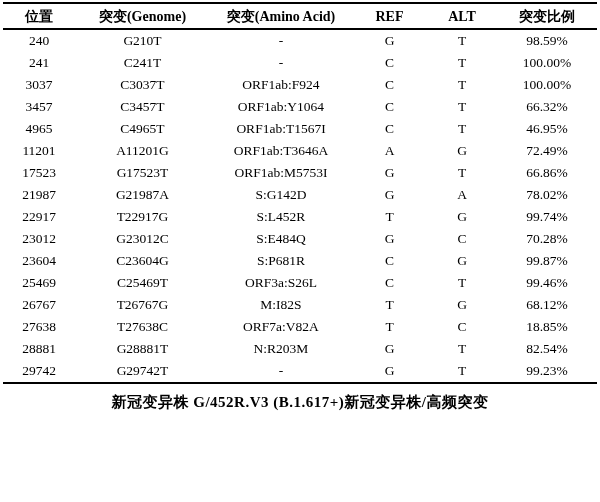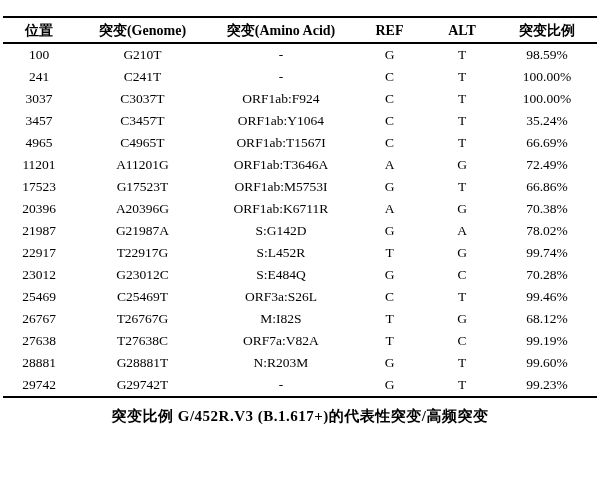--- a/index.html
+++ b/index.html
@@ -11,21 +11,21 @@
     width: 600px;
     height: 502px;
     overflow: hidden;
     color: #000;
     font-family: "Liberation Serif", "DejaVu Serif", serif;
   }
   .page {
     width: 600px;
     height: 502px;
     box-sizing: border-box;
-    padding-top: 16px;
+    padding-top: 2px;
   }
   table.mut-table {
     width: 594px;
     margin: 0 3px;
     border-collapse: collapse;
     border-top: 2.5px solid #000;
     border-bottom: 2.5px solid #000;
     table-layout: fixed;
   }
   table.mut-table col.c-pos    { width: 72px; }
@@ -76,21 +76,21 @@
           <th>位置</th>
           <th>突变(Genome)</th>
           <th>突变(Amino Acid)</th>
           <th>REF</th>
           <th>ALT</th>
           <th>突变比例</th>
         </tr>
     </thead>
     <tbody>
         <tr>
-          <td>100</td>
+          <td>240</td>
           <td>G210T</td>
           <td>-</td>
           <td>G</td>
           <td>T</td>
           <td>98.59%</td>
         </tr>
         <tr>
           <td>241</td>
           <td>C241T</td>
           <td>-</td>
@@ -105,55 +105,47 @@
           <td>C</td>
           <td>T</td>
           <td>100.00%</td>
         </tr>
         <tr>
           <td>3457</td>
           <td>C3457T</td>
           <td>ORF1ab:Y1064</td>
           <td>C</td>
           <td>T</td>
-          <td>35.24%</td>
+          <td>66.32%</td>
         </tr>
         <tr>
           <td>4965</td>
           <td>C4965T</td>
           <td>ORF1ab:T1567I</td>
           <td>C</td>
           <td>T</td>
-          <td>66.69%</td>
+          <td>46.95%</td>
         </tr>
         <tr>
           <td>11201</td>
           <td>A11201G</td>
           <td>ORF1ab:T3646A</td>
           <td>A</td>
           <td>G</td>
           <td>72.49%</td>
         </tr>
         <tr>
           <td>17523</td>
           <td>G17523T</td>
           <td>ORF1ab:M5753I</td>
           <td>G</td>
           <td>T</td>
           <td>66.86%</td>
         </tr>
         <tr>
-          <td>20396</td>
-          <td>A20396G</td>
-          <td>ORF1ab:K6711R</td>
-          <td>A</td>
-          <td>G</td>
-          <td>70.38%</td>
-        </tr>
-        <tr>
           <td>21987</td>
           <td>G21987A</td>
           <td>S:G142D</td>
           <td>G</td>
           <td>A</td>
           <td>78.02%</td>
         </tr>
         <tr>
           <td>22917</td>
           <td>T22917G</td>
@@ -164,20 +156,28 @@
         </tr>
         <tr>
           <td>23012</td>
           <td>G23012C</td>
           <td>S:E484Q</td>
           <td>G</td>
           <td>C</td>
           <td>70.28%</td>
         </tr>
         <tr>
+          <td>23604</td>
+          <td>C23604G</td>
+          <td>S:P681R</td>
+          <td>C</td>
+          <td>G</td>
+          <td>99.87%</td>
+        </tr>
+        <tr>
           <td>25469</td>
           <td>C25469T</td>
           <td>ORF3a:S26L</td>
           <td>C</td>
           <td>T</td>
           <td>99.46%</td>
         </tr>
         <tr>
           <td>26767</td>
           <td>T26767G</td>
@@ -185,34 +185,34 @@
           <td>T</td>
           <td>G</td>
           <td>68.12%</td>
         </tr>
         <tr>
           <td>27638</td>
           <td>T27638C</td>
           <td>ORF7a:V82A</td>
           <td>T</td>
           <td>C</td>
-          <td>99.19%</td>
+          <td>18.85%</td>
         </tr>
         <tr>
           <td>28881</td>
           <td>G28881T</td>
           <td>N:R203M</td>
           <td>G</td>
           <td>T</td>
-          <td>99.60%</td>
+          <td>82.54%</td>
         </tr>
         <tr>
           <td>29742</td>
           <td>G29742T</td>
           <td>-</td>
           <td>G</td>
           <td>T</td>
           <td>99.23%</td>
         </tr>
       </tbody>
   </table>
-  <div class="caption">突变比例 G/452R.V3 (B.1.617+)的代表性突变/高频突变</div>
+  <div class="caption">新冠变异株 G/452R.V3 (B.1.617+)新冠变异株/高频突变</div>
 </div>
 
 </body></html>

